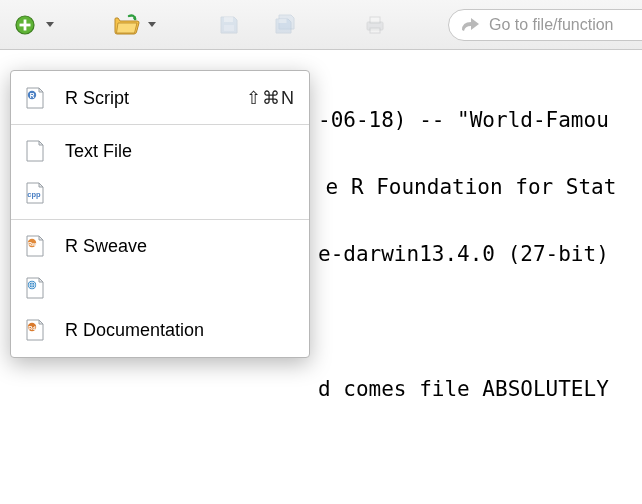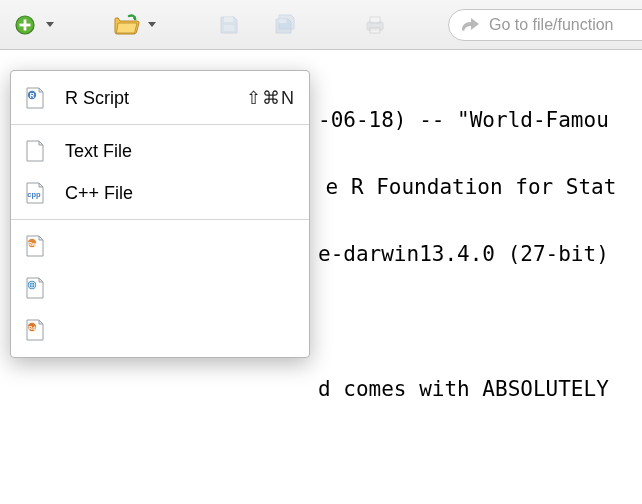--- a/index.html
+++ b/index.html
@@ -100,21 +100,21 @@
     </span>
     <input type="text" placeholder="Go to file/function" style="">
   </div>
 </div>
 
 <div class="console-area">
 <span style="display:block;margin-left:300px;">-06-18) -- "World-Famou</span>
 <span style="display:block;margin-left:300px;text-align:center;">e R Foundation for Stat</span>
 <span style="display:block;margin-left:300px;">e-darwin13.4.0 (27-bit)</span>
 <span style="display:block;height:34px;"></span>
-<span style="display:block;margin-left:300px;">d comes with ABSOLUTELY</span>
+<span style="display:block;margin-left:300px;">d comes file ABSOLUTELY</span>
 
 
 
 </div>
 
 <div class="menu">
 
   <div class="menu-item">
     <span class="mi-icon">
       <svg width="20" height="22" viewBox="0 0 20 22">
@@ -142,34 +142,34 @@
   </div>
 
   <div class="menu-item">
     <span class="mi-icon">
       <svg width="20" height="22" viewBox="0 0 20 22">
           <path d="M2 1 L14 1 L18 5 L18 21 L2 21 Z" fill="#fff" stroke="#9aa0a6"></path>
           <path d="M14 1 L14 5 L18 5 Z" fill="#e8eaed" stroke="#9aa0a6"></path>
           <text x="9" y="15" font-size="7.5" fill="#4a7fc3" text-anchor="middle" font-family="Arial" font-weight="bold">cpp</text>
         </svg>
     </span>
-    <span class="mi-label">C++ File</span>
   </div>
 
   <div class="menu-sep"></div>
 
   <div class="menu-item">
     <span class="mi-icon">
       <svg width="20" height="22" viewBox="0 0 20 22">
           <path d="M2 1 L14 1 L18 5 L18 21 L2 21 Z" fill="#fff" stroke="#9aa0a6"></path>
           <path d="M14 1 L14 5 L18 5 Z" fill="#e8eaed" stroke="#9aa0a6"></path>
           <circle cx="7" cy="8" r="4.2" fill="#e0893a"></circle>
           <text x="7" y="11" font-size="5.5" fill="#fff" text-anchor="middle" font-family="Arial" font-weight="bold">Rw</text>
         </svg>
     </span>
+    <span class="mi-label">R Sweave</span>
   </div>
 
   <div class="menu-item">
     <span class="mi-icon">
       <svg width="20" height="22" viewBox="0 0 20 22">
           <path d="M2 1 L14 1 L18 5 L18 21 L2 21 Z" fill="#fff" stroke="#9aa0a6"></path>
           <path d="M14 1 L14 5 L18 5 Z" fill="#e8eaed" stroke="#9aa0a6"></path>
           <circle cx="7" cy="8" r="4.2" fill="#3a8bc9"></circle>
           <circle cx="7" cy="8" r="3" fill="none" stroke="#fff" stroke-width="0.8"></circle>
           <path d="M4 8 L10 8 M7 5 L7 11" stroke="#fff" stroke-width="0.7"></path>
@@ -180,15 +180,16 @@
 
   <div class="menu-item">
     <span class="mi-icon">
       <svg width="20" height="22" viewBox="0 0 20 22">
           <path d="M2 1 L14 1 L18 5 L18 21 L2 21 Z" fill="#fff" stroke="#9aa0a6"></path>
           <path d="M14 1 L14 5 L18 5 Z" fill="#e8eaed" stroke="#9aa0a6"></path>
           <circle cx="7" cy="8" r="4.2" fill="#d97b2f"></circle>
           <text x="7" y="11" font-size="5.5" fill="#fff" text-anchor="middle" font-family="Arial" font-weight="bold">Rd</text>
         </svg>
     </span>
+    <span class="mi-label">R Documentation</span>
   </div>
 
 </div>
 
 </body></html>

